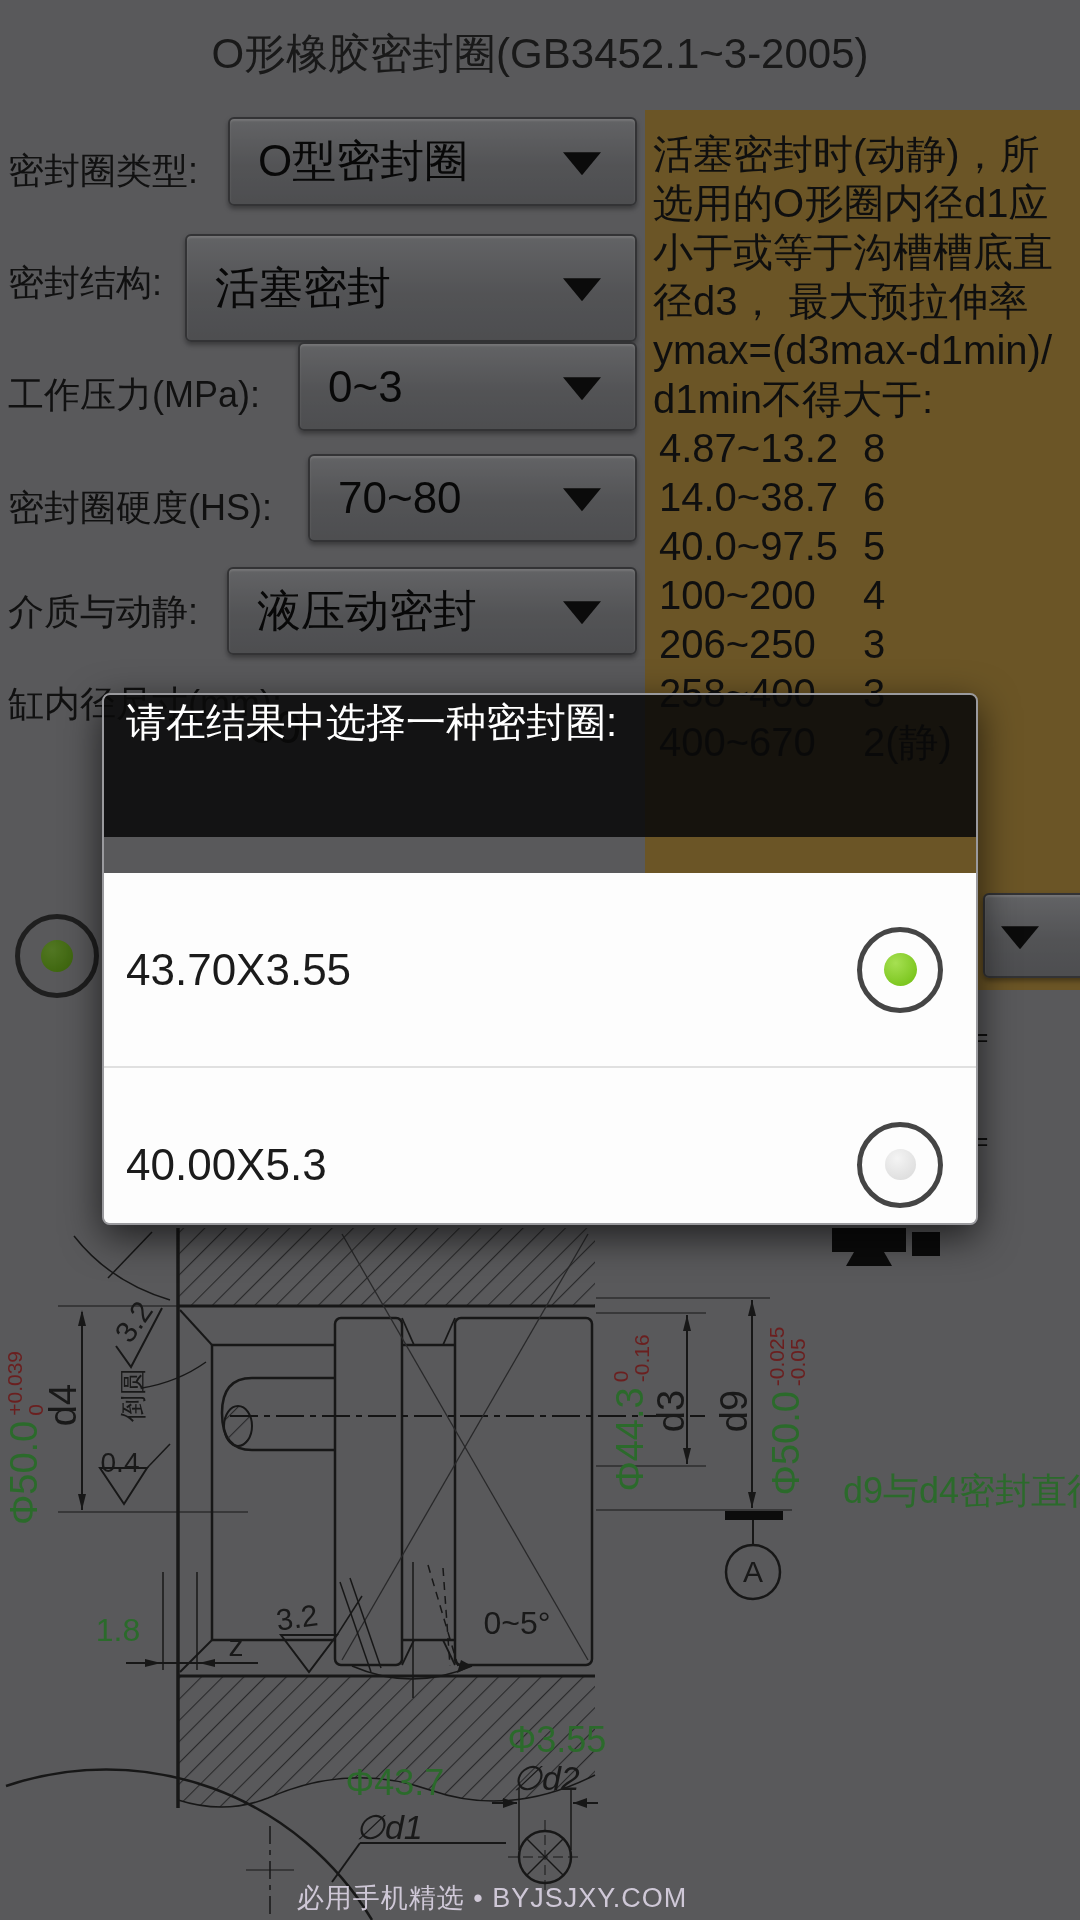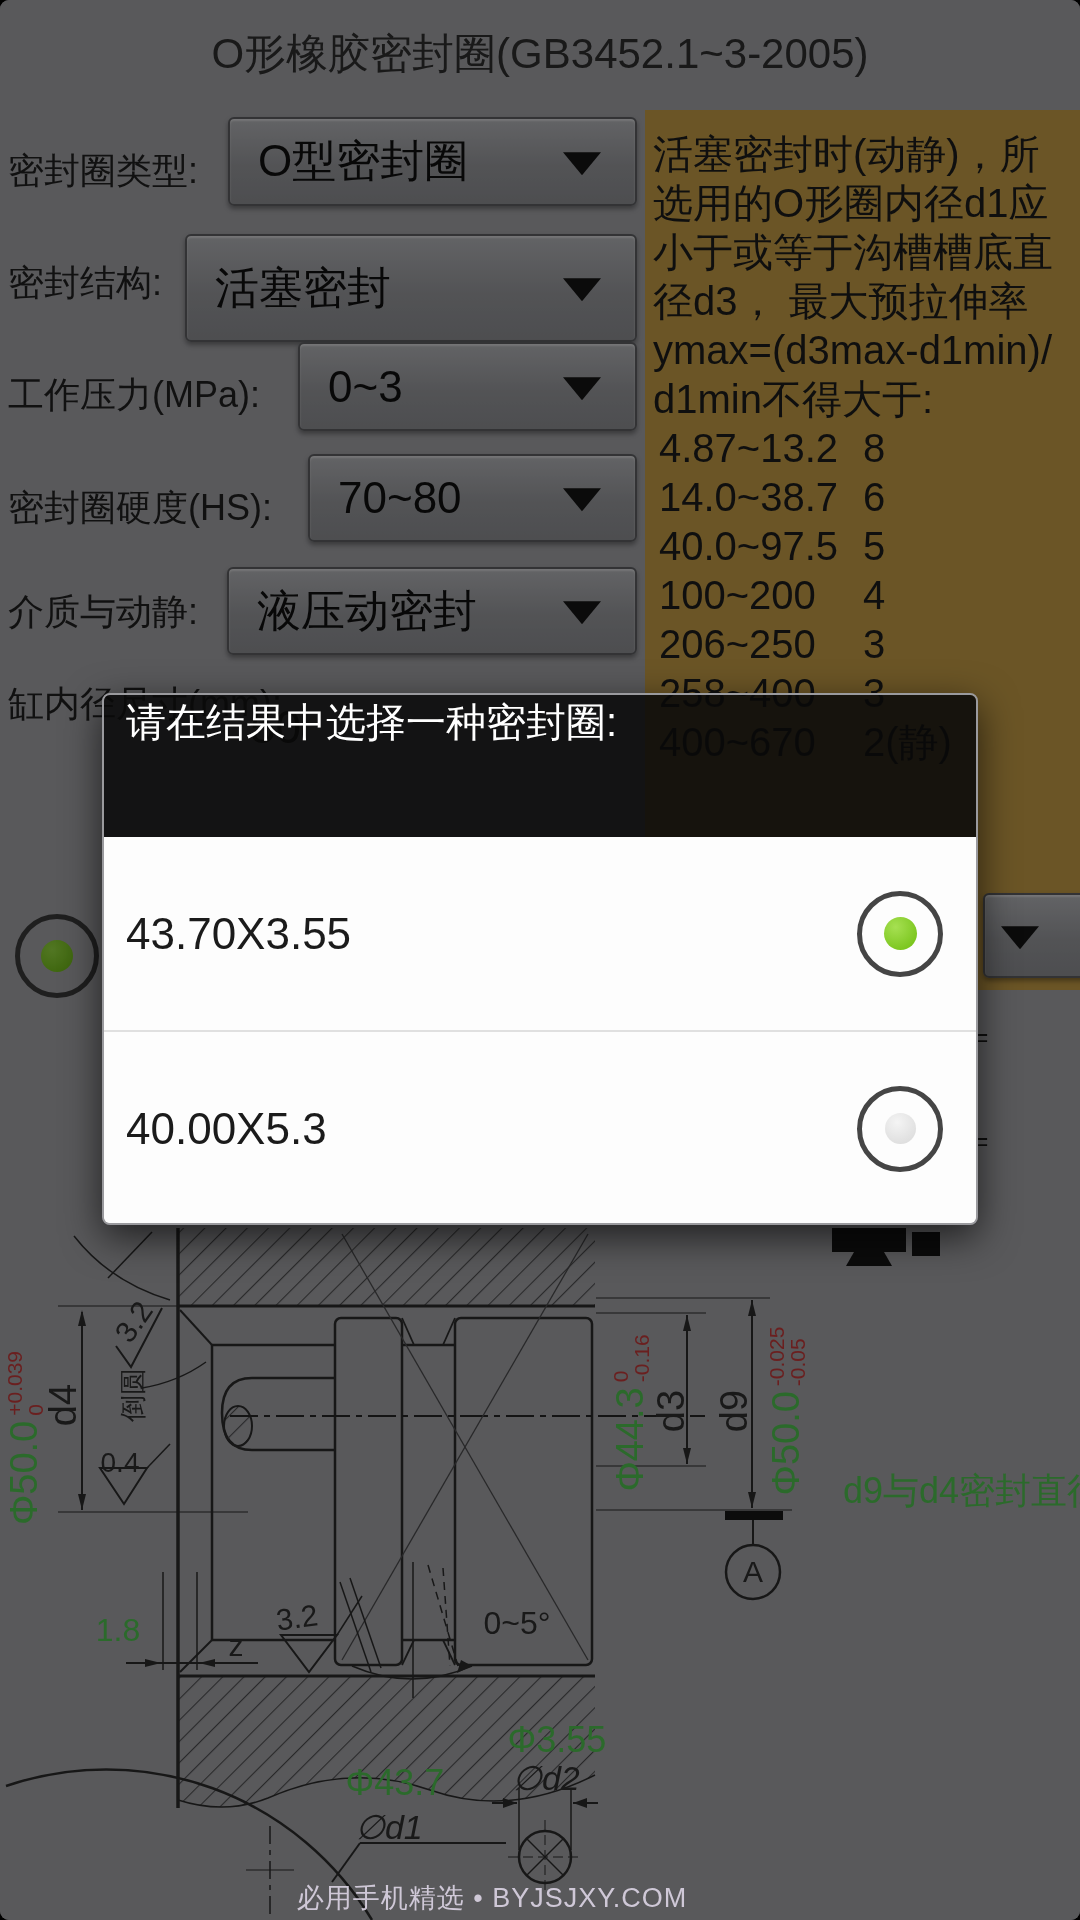--- a/index.html
+++ b/index.html
@@ -1,18 +1,18 @@
 <!DOCTYPE html>
 <html><head>
 <meta charset="utf-8">
 <style>
   html,body{margin:0;padding:0;background:#000;}
   *{box-sizing:border-box;}
   #screen{position:relative;width:1080px;height:1920px;overflow:hidden;
-    background:#a2a2a6;font-family:"Liberation Sans", sans-serif;border-radius:9px;}
+    background:#a2a2a6;font-family:"Liberation Sans", sans-serif;}
   
   .app-title{position:absolute;left:0;top:26px;width:1080px;text-align:center;
     font-size:42px;color:#2e2e2e;}
   .form-label{position:absolute;left:8px;transform:translateY(-50%);
     font-size:36px;color:#1f1f1f;white-space:nowrap;}
   .dd{position:absolute;border:2px solid #5d5e62;border-radius:6px;
     background:linear-gradient(#b4b5b9,#97989c 55%,#8d8e92);
     box-shadow:inset 0 2px 2px rgba(255,255,255,.45),0 3px 5px rgba(0,0,0,.35);
     display:flex;align-items:center;}
   .dd .val{font-size:44px;color:#101010;padding-left:28px;white-space:nowrap;}
@@ -47,21 +47,21 @@
   
   #scrim{position:absolute;inset:0;background:rgba(0,0,0,0.45);z-index:50;}
   #watermark{position:absolute;left:492px;top:1898px;transform:translate(-50%,-50%);
     z-index:55;font-size:27px;letter-spacing:1px;color:rgba(219,212,228,0.9);white-space:nowrap;}
   
   #dialog{position:absolute;left:102px;top:693px;width:876px;height:532px;z-index:60;
     border:2px solid #9a9a9e;border-radius:8px;overflow:hidden;
     box-shadow:0 12px 38px rgba(0,0,0,.65);}
   #dialog-header{height:142px;background:rgba(9,9,9,0.87);display:flex;align-items:flex-start;}
   #dialog-title{color:#ffffff;font-size:40px;padding-left:22px;white-space:nowrap;}
-  #dialog-body{background:#fdfdfd;height:390px;}
+  #dialog-body{background:#fdfdfd;height:390px;margin-top:36px;}
   .opt{position:relative;display:flex;align-items:center;height:193px;background:#fdfdfd;}
   .opt + .opt{height:195px;border-top:2px solid #e0e0e0;}
   .opt .olabel{font-size:44px;color:#1b1b1b;padding-left:22px;}
   .opt .radio{position:absolute;right:33px;top:50%;transform:translateY(-50%);
     width:86px;height:86px;}
   
   #bg-radio{position:absolute;left:15px;top:914px;width:84px;height:84px;
     border:5px solid #3a3a3a;border-radius:50%;}
   #bg-radio .dot{width:32px;height:32px;background:radial-gradient(circle at 35% 30%,#95d840,#74bd1d 75%);}
   #bg-dd{left:983px;top:893px;width:130px;height:85px;}

